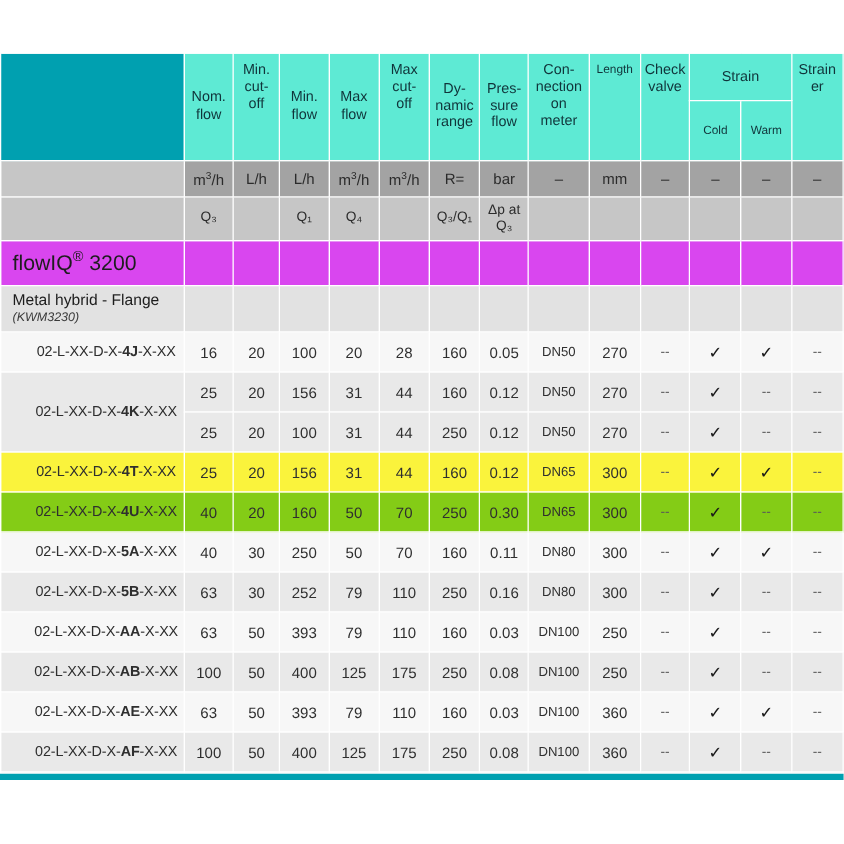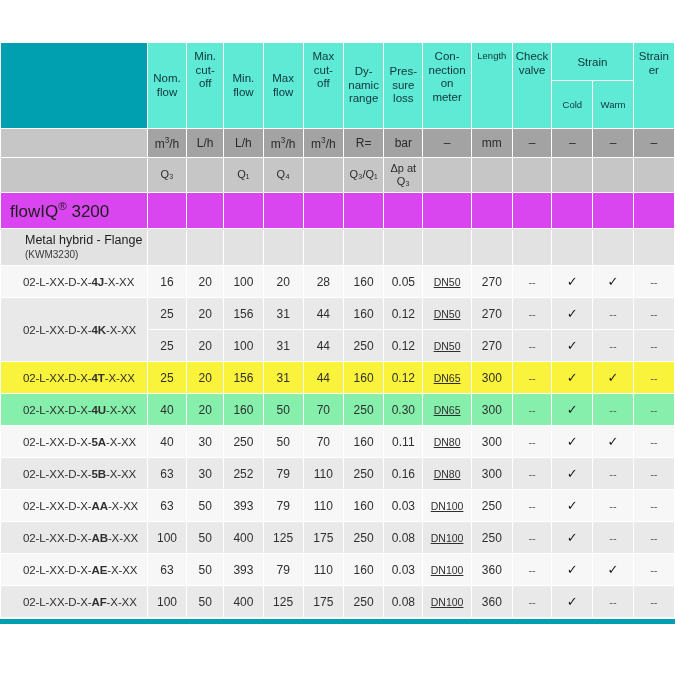--- a/index.html
+++ b/index.html
@@ -77,55 +77,56 @@
     font-size:17px;
     color:#1d1d1d;
   }
   .sub-row td{
     background:#e2e2e2;
     height:36px;
     border:1px solid #ffffff;
   }
   .sub-row td.lbl{
     text-align:left;
-    padding-left:24px;
+    padding-left:9px;
     font-size:12.5px;
     line-height:1.25;
     color:#1d1d1d;
   }
   .sub-row .code{
     display:block;
     font-size:10px;
+    font-style:italic;
     color:#3a3a3a;
   }
   .sup{font-size:0.68em;vertical-align:super;}
   .sub{font-size:0.7em;vertical-align:sub;}
 
   
   .data td{
     height:31px;
     font-size:12px;
     border:1px solid #ffffff;
     color:#2f2f2f;
   }
   .data td.name{
-    text-align:left;
+    text-align:center;
     padding-left:22px;
     font-size:11.5px;
     letter-spacing:-0.1px;
     white-space:nowrap;
   }
-  .data td.conn{font-size:10.5px;text-decoration:underline;}
+  .data td.conn{font-size:10.5px;}
   .data td.mark{font-size:13px;color:#1a1a1a;}
   .data td.dash{color:#5a5a5a;font-size:11px;}
 
   .bg-a td{background:#f7f7f7;}
   .bg-b td{background:#e9e9e9;}
   .hl-a td{background:#faf33c;}
-  .hl-b td{background:#86efac;}
+  .hl-b td{background:#84cc16;}
 
   .name b{font-weight:bold;}
 
   .bottom-bar{
     position:absolute;
     left:0;
     width:675px;
     height:5px;
     background:#00a0b0;
   }
@@ -165,21 +166,21 @@
       <td rowspan="2" style="white-space:pre-line">Max
 flow</td>
       <td rowspan="2" class="vtop" style="white-space:pre-line">Max
 cut-
 off</td>
       <td rowspan="2" style="white-space:pre-line">Dy-
 namic
 range</td>
       <td rowspan="2" style="white-space:pre-line">Pres-
 sure
-loss</td>
+flow</td>
       <td rowspan="2" class="vtop" style="white-space:pre-line">Con-
 nection
 on
 meter</td>
       <td rowspan="2" class="small vtop" style="white-space:pre-line">Length</td>
       <td rowspan="2" class="vtop" style="white-space:pre-line">Check
 valve</td>
       <td colspan="2" class="grp">Strain</td>
       <td rowspan="2" class="vtop" style="white-space:pre-line">Strain
 er</td>

